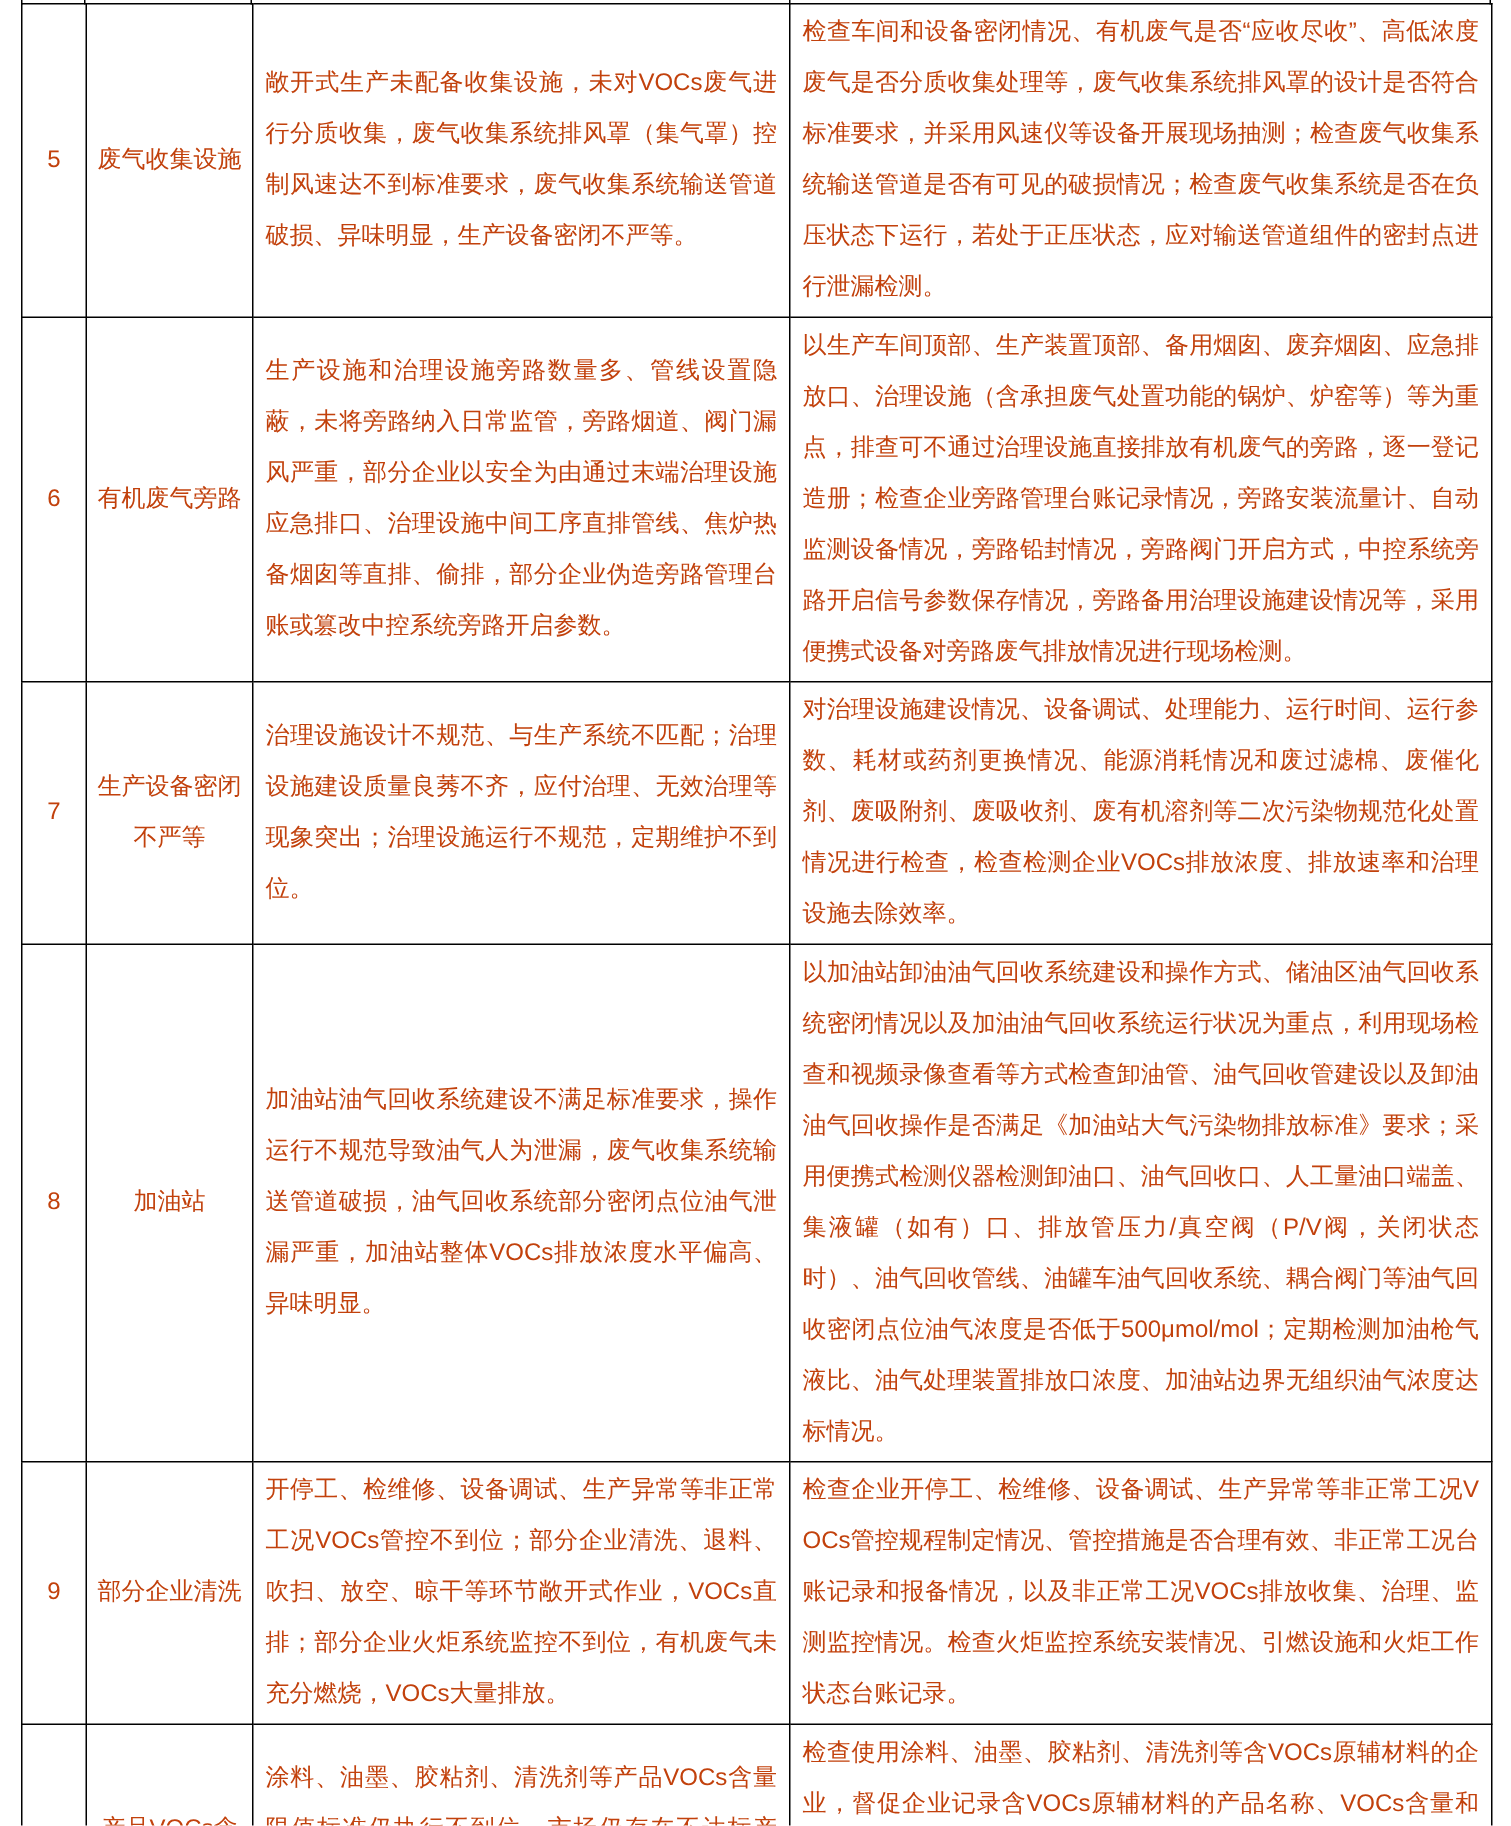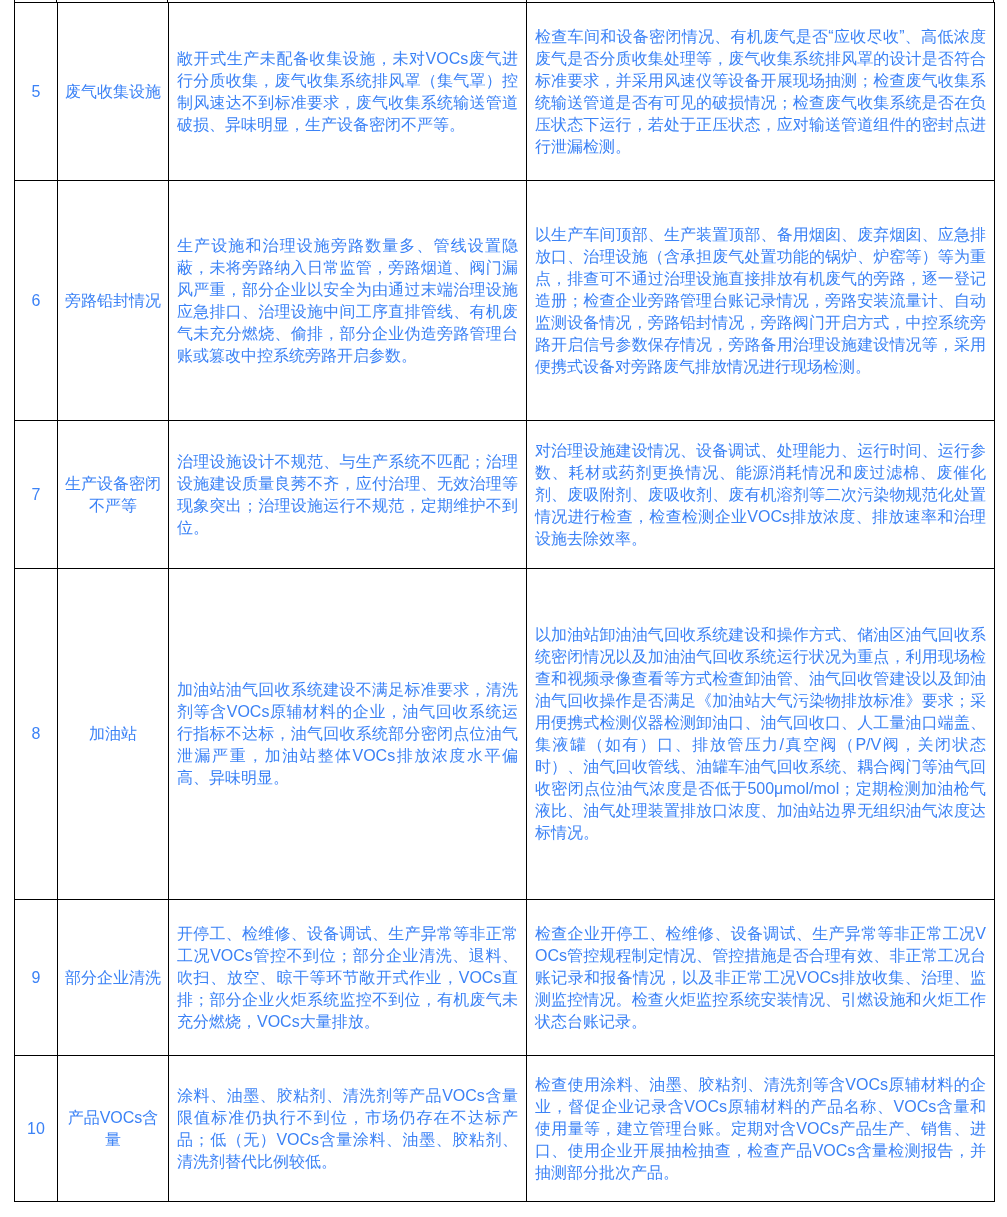--- a/index.html
+++ b/index.html
@@ -30,22 +30,22 @@
   }
   table.doc-table {
     border-collapse: collapse;
     table-layout: fixed;
     width: 980px;
   }
   table.doc-table td {
     border: 1px solid #000000;
     vertical-align: middle;
     font-size: 16px;
-    line-height: 22px;
-    color: #3b82f6;
+    line-height: 34px;
+    color: #c2410c;
     overflow: hidden;
   }
   td.num-cell {
     text-align: center;
     font-size: 17px;
     padding: 0 2px;
   }
   td.cat-cell {
     text-align: center;
     padding: 0 7px;
@@ -83,34 +83,34 @@
     </colgroup>
     <tbody>
       <tr class="row-h1">
         <td class="num-cell">5</td>
         <td class="cat-cell">废气收集设施</td>
         <td class="problem-cell">敞开式生产未配备收集设施，未对VOCs废气进行分质收集，废气收集系统排风罩（集气罩）控制风速达不到标准要求，废气收集系统输送管道破损、异味明显，生产设备密闭不严等。</td>
         <td class="measure-cell">检查车间和设备密闭情况、有机废气是否“应收尽收”、高低浓度废气是否分质收集处理等，废气收集系统排风罩的设计是否符合标准要求，并采用风速仪等设备开展现场抽测；检查废气收集系统输送管道是否有可见的破损情况；检查废气收集系统是否在负压状态下运行，若处于正压状态，应对输送管道组件的密封点进行泄漏检测。</td>
       </tr>
       <tr class="row-h2">
         <td class="num-cell">6</td>
-        <td class="cat-cell">旁路铅封情况</td>
-        <td class="problem-cell">生产设施和治理设施旁路数量多、管线设置隐蔽，未将旁路纳入日常监管，旁路烟道、阀门漏风严重，部分企业以安全为由通过末端治理设施应急排口、治理设施中间工序直排管线、有机废气未充分燃烧、偷排，部分企业伪造旁路管理台账或篡改中控系统旁路开启参数。</td>
+        <td class="cat-cell">有机废气旁路</td>
+        <td class="problem-cell">生产设施和治理设施旁路数量多、管线设置隐蔽，未将旁路纳入日常监管，旁路烟道、阀门漏风严重，部分企业以安全为由通过末端治理设施应急排口、治理设施中间工序直排管线、焦炉热备烟囱等直排、偷排，部分企业伪造旁路管理台账或篡改中控系统旁路开启参数。</td>
         <td class="measure-cell">以生产车间顶部、生产装置顶部、备用烟囱、废弃烟囱、应急排放口、治理设施（含承担废气处置功能的锅炉、炉窑等）等为重点，排查可不通过治理设施直接排放有机废气的旁路，逐一登记造册；检查企业旁路管理台账记录情况，旁路安装流量计、自动监测设备情况，旁路铅封情况，旁路阀门开启方式，中控系统旁路开启信号参数保存情况，旁路备用治理设施建设情况等，采用便携式设备对旁路废气排放情况进行现场检测。</td>
       </tr>
       <tr class="row-h3">
         <td class="num-cell">7</td>
         <td class="cat-cell">生产设备密闭不严等</td>
         <td class="problem-cell">治理设施设计不规范、与生产系统不匹配；治理设施建设质量良莠不齐，应付治理、无效治理等现象突出；治理设施运行不规范，定期维护不到位。</td>
         <td class="measure-cell">对治理设施建设情况、设备调试、处理能力、运行时间、运行参数、耗材或药剂更换情况、能源消耗情况和废过滤棉、废催化剂、废吸附剂、废吸收剂、废有机溶剂等二次污染物规范化处置情况进行检查，检查检测企业VOCs排放浓度、排放速率和治理设施去除效率。</td>
       </tr>
       <tr class="row-h4">
         <td class="num-cell">8</td>
         <td class="cat-cell">加油站</td>
-        <td class="problem-cell">加油站油气回收系统建设不满足标准要求，清洗剂等含VOCs原辅材料的企业，油气回收系统运行指标不达标，油气回收系统部分密闭点位油气泄漏严重，加油站整体VOCs排放浓度水平偏高、异味明显。</td>
+        <td class="problem-cell">加油站油气回收系统建设不满足标准要求，操作运行不规范导致油气人为泄漏，废气收集系统输送管道破损，油气回收系统部分密闭点位油气泄漏严重，加油站整体VOCs排放浓度水平偏高、异味明显。</td>
         <td class="measure-cell">以加油站卸油油气回收系统建设和操作方式、储油区油气回收系统密闭情况以及加油油气回收系统运行状况为重点，利用现场检查和视频录像查看等方式检查卸油管、油气回收管建设以及卸油油气回收操作是否满足《加油站大气污染物排放标准》要求；采用便携式检测仪器检测卸油口、油气回收口、人工量油口端盖、集液罐（如有）口、排放管压力/真空阀（P/V阀，关闭状态时）、油气回收管线、油罐车油气回收系统、耦合阀门等油气回收密闭点位油气浓度是否低于500μmol/mol；定期检测加油枪气液比、油气处理装置排放口浓度、加油站边界无组织油气浓度达标情况。</td>
       </tr>
       <tr class="row-h5">
         <td class="num-cell">9</td>
         <td class="cat-cell">部分企业清洗</td>
         <td class="problem-cell">开停工、检维修、设备调试、生产异常等非正常工况VOCs管控不到位；部分企业清洗、退料、吹扫、放空、晾干等环节敞开式作业，VOCs直排；部分企业火炬系统监控不到位，有机废气未充分燃烧，VOCs大量排放。</td>
         <td class="measure-cell">检查企业开停工、检维修、设备调试、生产异常等非正常工况VOCs管控规程制定情况、管控措施是否合理有效、非正常工况台账记录和报备情况，以及非正常工况VOCs排放收集、治理、监测监控情况。检查火炬监控系统安装情况、引燃设施和火炬工作状态台账记录。</td>
       </tr>
       <tr class="row-h6">
         <td class="num-cell">10</td>

